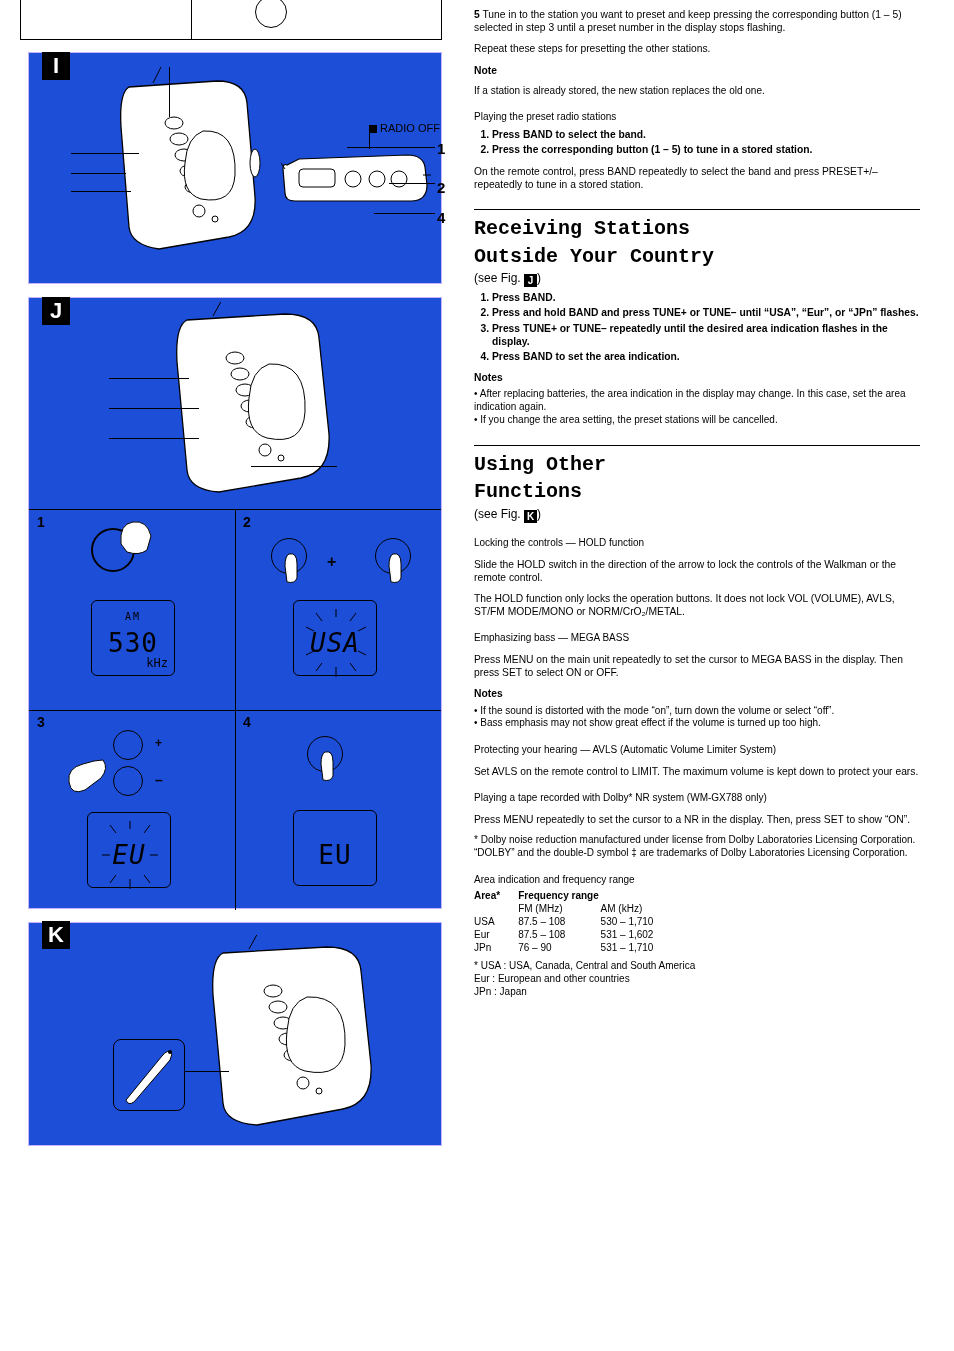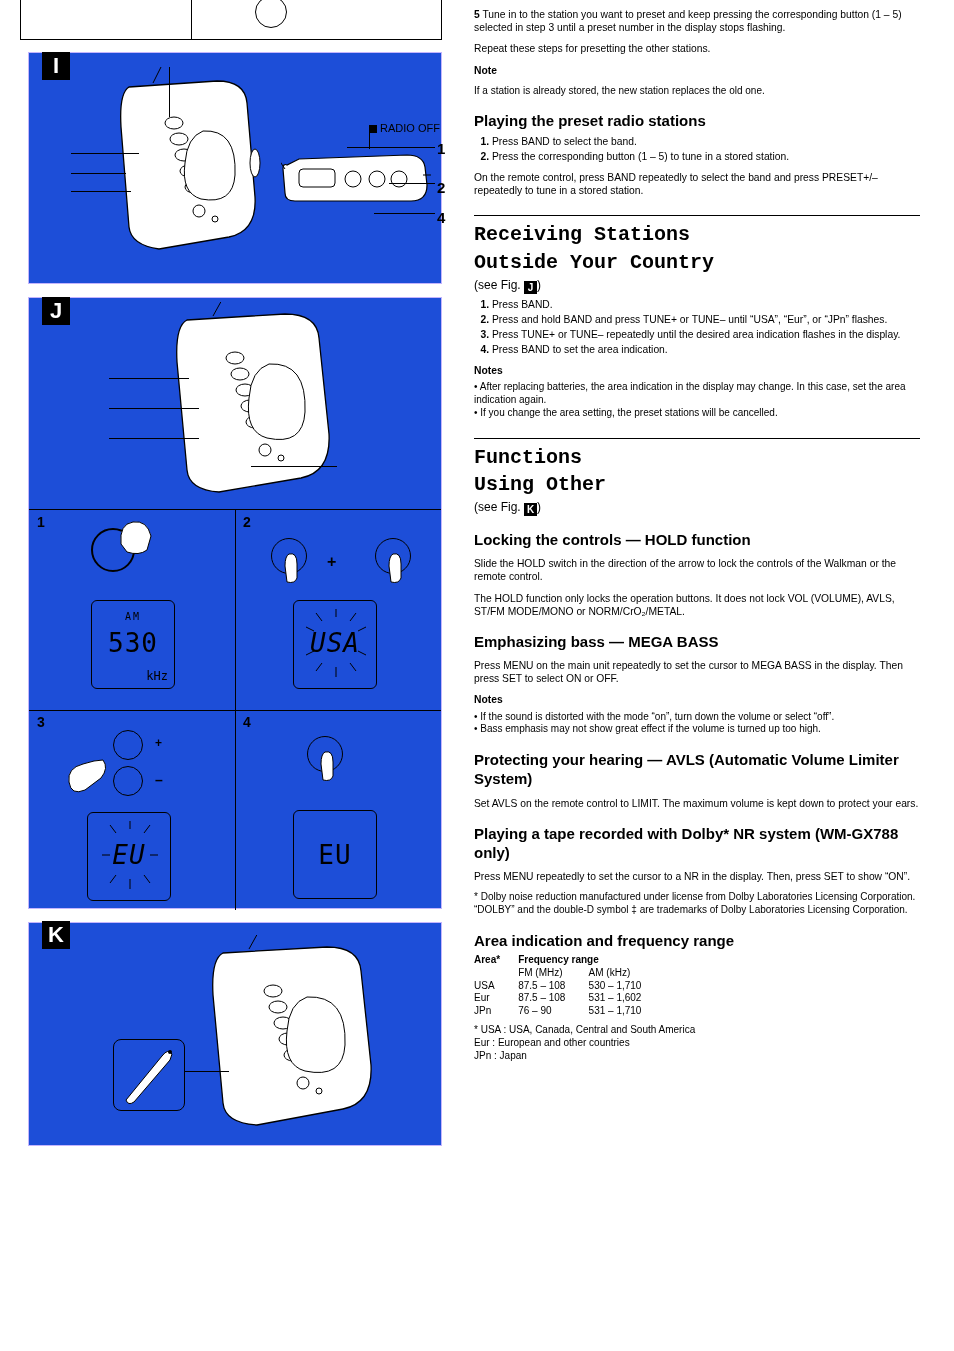--- a/index.html
+++ b/index.html
@@ -112,21 +112,21 @@
   .pJ-dev { left:124px; top:4px; }
   .pJ-lead { position:absolute; background:#000; height:1px; }
   .pJ-lead.j1 { left:80px; top:80px; width:80px; }
   .pJ-lead.j2 { left:80px; top:110px; width:90px; }
   .pJ-lead.j3 { left:80px; top:140px; width:90px; }
   .pJ-lead.j4 { left:222px; top:168px; width:86px; }
 
   
   .lcd {
     position: absolute;
-    width: 84px; height: 89px;
+    width: 84px; height: 76px;
     border: 1.2px solid #000;
     border-radius: 6px;
     text-align: center;
     font-family: "Lucida Console", monospace;
   }
   .lcd .am  { position:absolute; left:0; right:0; top:10px; font-size:10px; letter-spacing:2px; }
   .lcd .big { position:absolute; left:0; right:0; top:26px; font-size:26px; font-family:"LCD", "Lucida Console", monospace; letter-spacing:1px; }
   .lcd .khz { position:absolute; right:6px; bottom:4px; font-size:12px; }
   .flash-txt {
     position: relative;
@@ -143,25 +143,25 @@
   .btn-circle.big { width: 44px; height:44px; border-width:2px; }
 
   
   .right-col {
     position: absolute;
     left: 474px;
     top: 0;
     width: 446px;
   }
   .right-col h1 { font-size: 20px; margin-bottom: 2px; font-weight: bold; font-family: Liberation Mono, monospace; }
-  .right-col h3 { font-size: 15px; font-weight: bold; margin-top: 14px; margin-bottom: 4px; }
+  .right-col h3 { font-size: 10px; font-weight: normal; margin-top: 14px; margin-bottom: 4px; }
   .right-col p  { margin-bottom: 4px; margin-top: 8px; }
   .right-col ol { padding-left: 18px; margin-bottom: 6px; }
   .right-col ol li { margin-bottom: 2px; font-weight: bold; }
-  .right-col ol li .body { font-weight: normal; display:block; }
+  .right-col ol li .body { font-weight: bold; display:block; }
   .right-col ul.dash { list-style: none; padding-left: 0; }
   .right-col ul.dash li::before { content: "• "; }
   .right-col .rule { border: none; border-top: 1.5px solid #000; margin: 18px 0 6px; }
 
   .sub { font-size: 12px; font-weight: bold; }
 
   .inline-tag {
     display: inline-block;
     width: 13px; height: 13px;
     background: #000; color: #fff;
@@ -426,22 +426,22 @@
   </ol>
 
   <p><b>Notes</b></p>
   <ul class="dash mini">
     <li>After replacing batteries, the area indication in the display may change. In this case, set the area indication again.</li>
     <li>If you change the area setting, the preset stations will be cancelled.</li>
   </ul>
 
   <hr class="rule">
 
+  <h1>Using Other</h1>
   <h1>Functions</h1>
-  <h1>Using Other</h1>
   <p style="font-size:12px; margin-top:2px;">(see Fig. <span class="inline-tag">K</span>)</p>
 
   <h3>Locking the controls — HOLD function</h3>
   <p>Slide the HOLD switch in the direction of the arrow to lock the controls of the Walkman or the remote control.</p>
   <p>The HOLD function only locks the operation buttons. It does not lock VOL (VOLUME), AVLS, ST/FM MODE/MONO or NORM/CrO₂/METAL.</p>
 
   <h3>Emphasizing bass — MEGA BASS</h3>
   <p>Press MENU on the main unit repeatedly to set the cursor to MEGA BASS in the display. Then press SET to select ON or OFF.</p>
   <p><b>Notes</b></p>
   <ul class="dash mini">
@@ -459,21 +459,21 @@
 
   <h3 class="sub">Area indication and frequency range</h3>
   <table style="border-collapse:collapse; font-size:10px; margin-top:4px;">
     <tbody>
         <tr>
       <th style="text-align:left; padding-right:18px;">Area*</th>
       <th colspan="2" style="text-align:left;">Frequency range</th>
     </tr>
     <tr>
       <td></td>
-      <td style="padding-right:26px;">FM (MHz)</td>
+      <td style="padding-right:38px;">FM (MHz)</td>
       <td>AM (kHz)</td>
     </tr>
     <tr>
       <td>USA</td>
       <td>87.5 – 108</td>
       <td>530 – 1,710</td>
     </tr>
     <tr>
       <td>Eur</td>
       <td>87.5 – 108</td>

